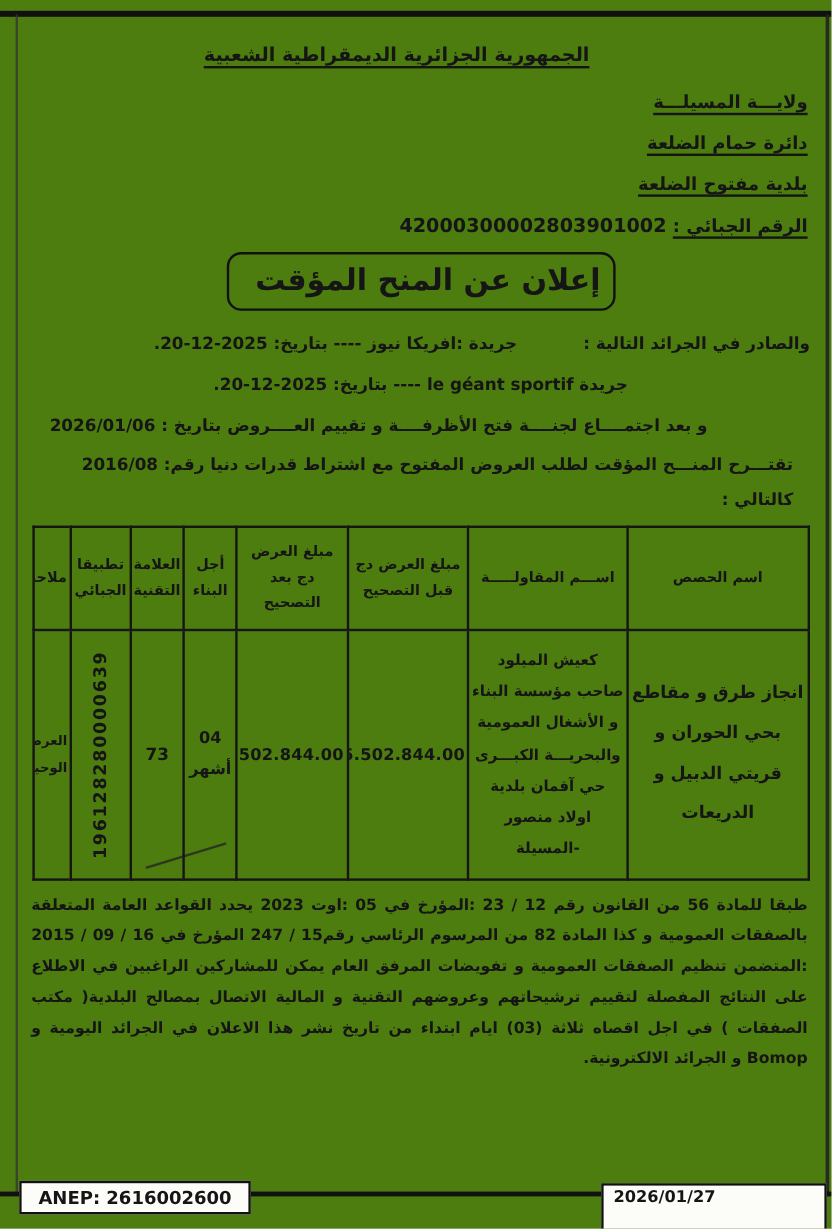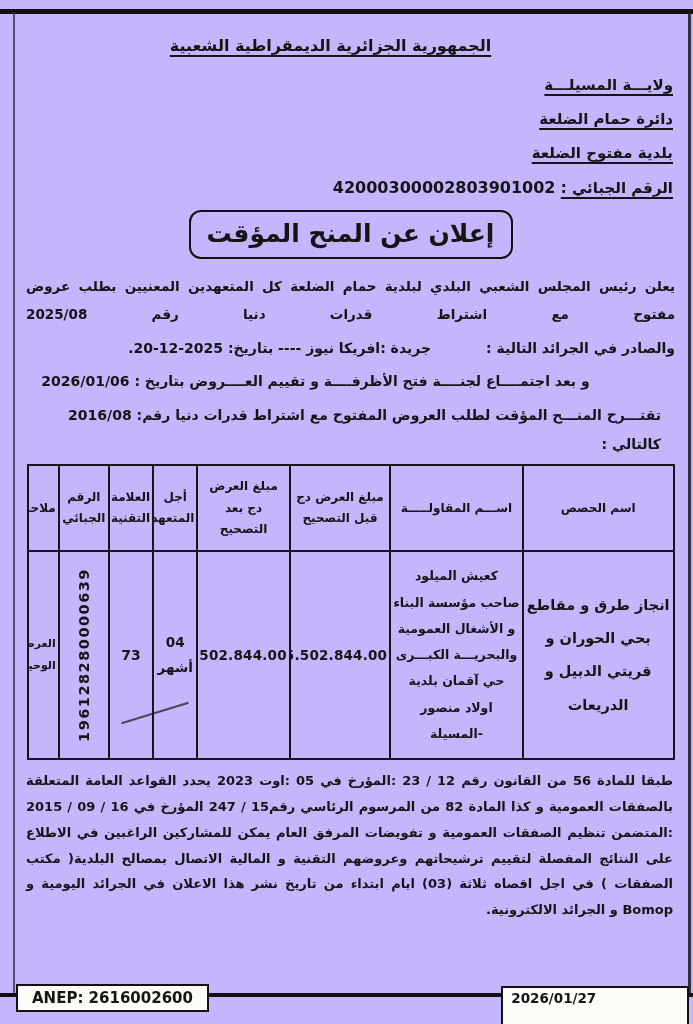--- a/index.html
+++ b/index.html
@@ -1,20 +1,20 @@
 <!DOCTYPE html>
 <html lang="ar"><head>
 <meta charset="utf-8">
 <style>
   html,body{margin:0;padding:0;background:#e8e8e4;}
   .page{
     position:relative;
     width:693px;height:1024px;
     margin:0 auto;
-    background:#c4b5fd;
+    background:#4d7c0f;
     color:#151515;
     font-family:"DejaVu Sans",sans-serif;
     font-weight:700;
     overflow:hidden;
   }
   
   .rule-top{position:absolute;left:0;top:9px;width:100%;height:5px;background:#111;}
   .rule-bottom{position:absolute;left:0;top:993px;width:100%;height:4px;background:#111;}
   .rule-right{position:absolute;right:2px;top:12px;width:3px;height:984px;background:#222;opacity:.9;}
   .rule-left{position:absolute;left:13px;top:12px;width:2px;height:984px;background:#333;opacity:.75;}
@@ -31,21 +31,21 @@
   }
   .admin{font-size:15px;line-height:2.25;margin:0 2px 4px 0;}
   .admin .u{text-decoration:underline;text-underline-offset:4px;text-decoration-thickness:1.5px;}
   .admin-line{white-space:nowrap;}
   .tax-number{font-size:16px;letter-spacing:.5px;}
 
   .title-box{
     width:300px;margin:2px auto 14px auto;
     border:2.5px solid #111;border-radius:12px;
     padding:7px 10px 9px 10px;
-    text-align:center;font-size:25px;
+    text-align:right;font-size:25px;
   }
 
   .p{margin:0 0 5px 0;font-size:14px;line-height:2.05;}
   .justify{text-align:justify;}
   .justify-full{text-align:justify;text-align-last:justify;}
   .center{text-align:center;}
   .subject{font-size:15px;text-align:center;padding-left:55px;}
   .pubrow{display:flex;gap:55px;}
   .committee{text-align:center;padding-right:70px;}
   .award-intro{text-align:right;padding-right:14px;}
@@ -123,28 +123,32 @@
         <span class="u">الرقم الجبائي :</span>
         <span class="tax-number">42000300002803901002</span>
       </div>
     </div>
 
     <div class="title-box">
       <span>إعلان عن المنح المؤقت</span>
     </div>
 
 
-    <p class="p justify-full" style="font-size:13.5px">يعلن رئيس المجلس الشعبي البلدي لبلدية حمام الضلعة كل المتعهدين المعنيين بطلب عروض مفتوح مع اشتراط قدرات دنيا رقم 2025/08</p>
 
 
     <p class="p pubrow">
       <span>والصادر في الجرائد التالية :</span>
       <span>جريدة :افريكا نيوز ---- بتاريخ: 2025-12-20.</span>
     </p>
 
+    <p class="p center">
+      <span>جريدة</span>
+      <span class="latin">le géant sportif</span>
+      <span>---- بتاريخ: 2025-12-20.</span>
+    </p>
 
     <p class="p committee">و بعد اجتمــــاع لجنــــة فتح الأظرفــــة و تقييم العــــروض بتاريخ : 2026/01/06</p>
 
     <p class="p award-intro">تقتـــرح المنـــح المؤقت لطلب العروض المفتوح مع اشتراط قدرات دنيا رقم: 2016/08 كالتالي :</p>
 
     <table class="award">
       <colgroup>
         <col class="col-lot">
           <col class="col-company">
           <col class="col-before">
@@ -153,23 +157,23 @@
           <col class="col-score">
           <col class="col-tax">
           <col class="col-note">
       </colgroup>
       <thead>
         <tr>
           <th>اسم الحصص</th>
           <th>اســـم المقاولـــــة</th>
           <th>مبلغ العرض دج قبل التصحيح</th>
           <th>مبلغ العرض دج بعد التصحيح</th>
-          <th>أجل المتعهد</th>
+          <th>أجل البناء</th>
           <th>العلامة التقنية</th>
-          <th>الرقم الجبائي</th>
+          <th>تطبيقا الجبائي</th>
           <th>ملاحظة</th>
         </tr>
       </thead>
       <tbody>
         <tr>
           <td class="lot-cell">انجاز طرق و مقاطع بحي الحوران و قريتي الدبيل و الدريعات</td>
           <td class="company-cell">كعيش الميلود صاحب مؤسسة البناء و الأشغال العمومية والبحريـــة الكبـــرى حي آقمان بلدية اولاد منصور -المسيلة</td>
           <td class="amount-cell">15.502.844.00</td>
           <td class="amount-cell">15.502.844.00</td>
           <td class="delay-cell">04 أشهر</td>

